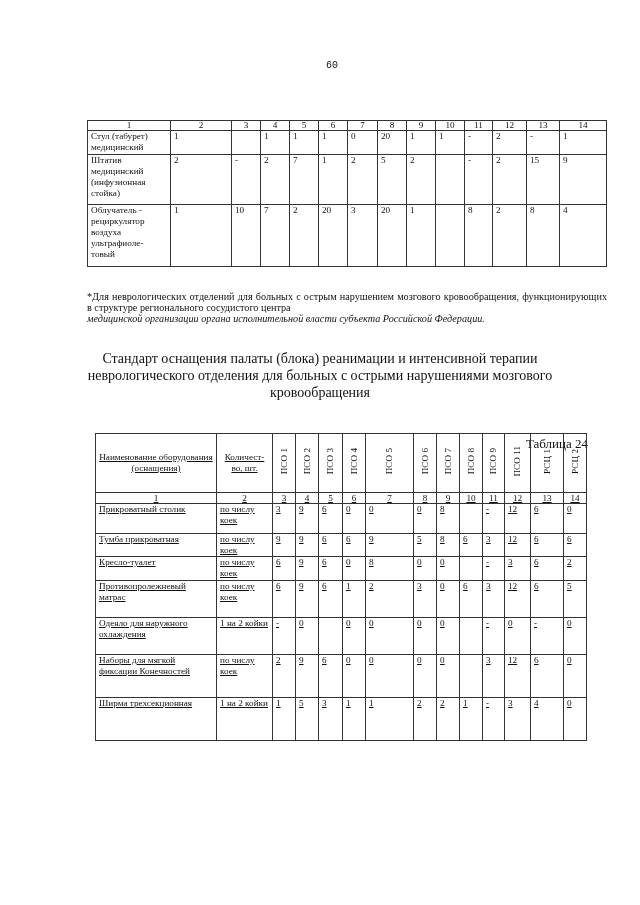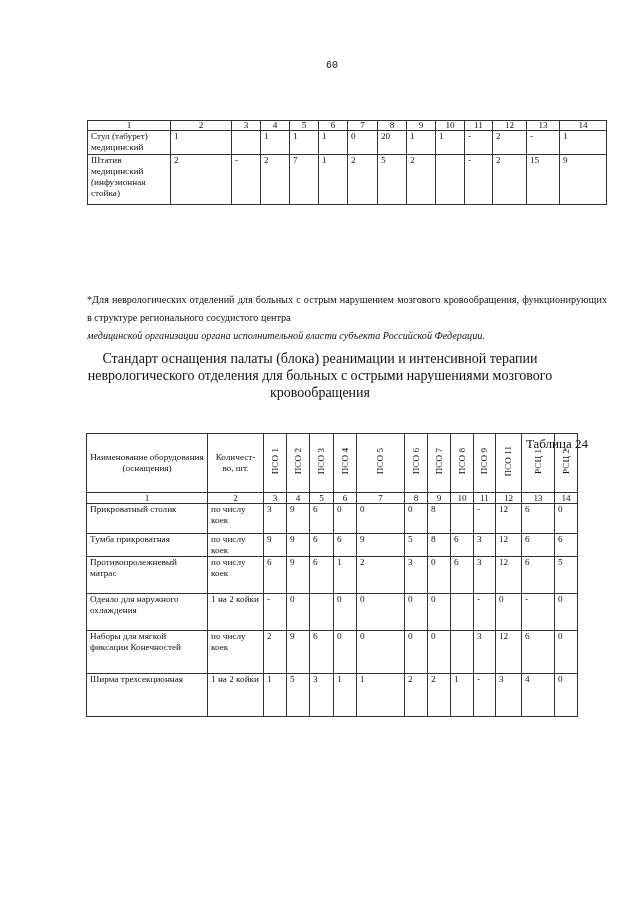--- a/index.html
+++ b/index.html
@@ -5,28 +5,28 @@
   html, body { margin: 0; padding: 0; background: #ffffff; }
   body { width: 640px; height: 905px; position: relative; overflow: hidden;
          font-family: "Liberation Serif", "DejaVu Serif", serif; color: #111; }
   .page-num { position: absolute; top: 60px; left: 0; width: 640px; text-align: center;
               font-family: Liberation Mono, monospace; font-size: 10px; margin-left: 12px; }
   table { border-collapse: collapse; position: absolute; table-layout: fixed; }
   td, th { border: 1px solid #333; padding: 0 3px; font-size: 9.2px; line-height: 11px;
            vertical-align: top; font-weight: normal; overflow: hidden; }
   #t1 { left: 87px; top: 120px; }
   #t1 td.num { text-align: center; height: 9px; line-height: 9px; }
-  #t2 { left: 86px; top: 433px; }
+  #t2 { left: 95px; top: 433px; text-decoration: underline; }
   #t2 th { vertical-align: middle; text-align: center; }
   #t2 th.rot { padding: 0; }
   #t2 th.rot span { display: inline-block; writing-mode: vertical-rl; transform: rotate(180deg);
                     white-space: nowrap; font-size: 9.2px; }
   #t2 td.num { text-align: center; height: 10px; line-height: 10px; }
   .footnote { position: absolute; left: 87px; top: 291px; width: 520px; font-size: 10.2px;
-              line-height: 18px; text-align: justify; }
+              line-height: 11px; text-align: justify; }
   .footnote .last { text-align-last: left; font-style: italic; }
   .title { position: absolute; left: 60px; top: 350px; width: 520px; text-align: center;
            font-size: 14px; line-height: 17px; }
   .caption { position: absolute; right: 52px; top: 436px; font-size: 13px; }
 </style>
 </head>
 <body>
 
 <div class="page-num">60</div>
 
@@ -89,20 +89,36 @@
         <td>1</td>
         <td>2</td>
         <td>5</td>
         <td>2</td>
         <td></td>
         <td>-</td>
         <td>2</td>
         <td>15</td>
         <td>9</td>
       </tr>
+      <tr style="height:62px">
+        <td>Облучатель - рециркулятор воздуха ультрафиоле-товый</td>
+        <td>1</td>
+        <td>10</td>
+        <td>7</td>
+        <td>2</td>
+        <td>20</td>
+        <td>3</td>
+        <td>20</td>
+        <td>1</td>
+        <td></td>
+        <td>8</td>
+        <td>2</td>
+        <td>8</td>
+        <td>4</td>
+      </tr>
     </tbody>
 </table>
 
 <div class="footnote">
   <div>*Для неврологических отделений для больных с острым нарушением мозгового кровообращения, функционирующих в структуре регионального сосудистого центра</div>
   <div class="last">медицинской организации органа исполнительной власти субъекта Российской Федерации.</div>
 </div>
 
 <div class="title">Стандарт оснащения палаты (блока) реанимации и интенсивной терапии неврологического отделения для больных с острыми нарушениями мозгового кровообращения</div>
 <div class="caption">Таблица 24</div>
@@ -184,20 +200,36 @@
         <td>6</td>
         <td>9</td>
         <td>5</td>
         <td>8</td>
         <td>6</td>
         <td>3</td>
         <td>12</td>
         <td>6</td>
         <td>6</td>
       </tr>
+      <tr style="height:24px">
+        <td>Кресло-туалет</td>
+        <td>по числу коек</td>
+        <td>6</td>
+        <td>9</td>
+        <td>6</td>
+        <td>0</td>
+        <td>8</td>
+        <td>0</td>
+        <td>0</td>
+        <td></td>
+        <td>-</td>
+        <td>3</td>
+        <td>6</td>
+        <td>2</td>
+      </tr>
       <tr style="height:37px">
         <td>Противопролежневый матрас</td>
         <td>по числу коек</td>
         <td>6</td>
         <td>9</td>
         <td>6</td>
         <td>1</td>
         <td>2</td>
         <td>3</td>
         <td>0</td>

